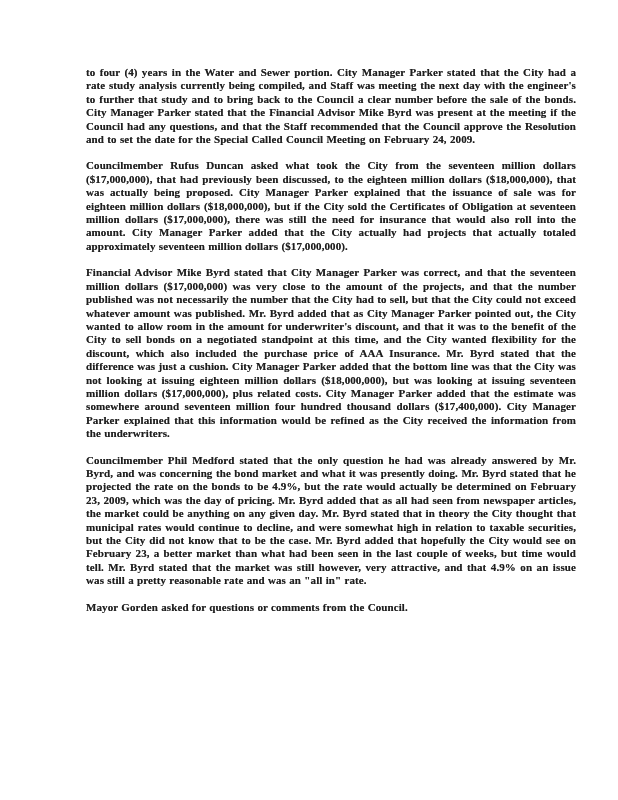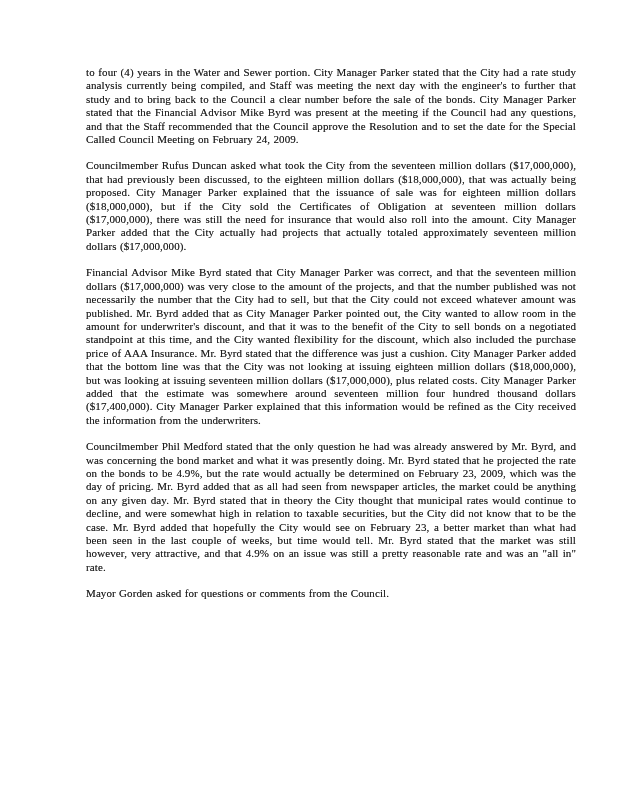--- a/index.html
+++ b/index.html
@@ -24,20 +24,21 @@
     font-family: "Liberation Serif", "DejaVu Serif", serif;
     font-size: 11px;
     line-height: 13.4px;
     color: #1f1f1f;
     text-align: justify;
     
     text-shadow: 0 0 0.45px rgba(45, 45, 45, 0.65);
     filter: blur(0.18px);
     letter-spacing: 0.1px;
     word-spacing: 0.4px;
+    font-weight: bold;
   }
   .para {
     margin: 0 0 13px 0;
     padding: 0;
   }
   .para:last-child {
     margin-bottom: 0;
   }
 </style>
 </head>

